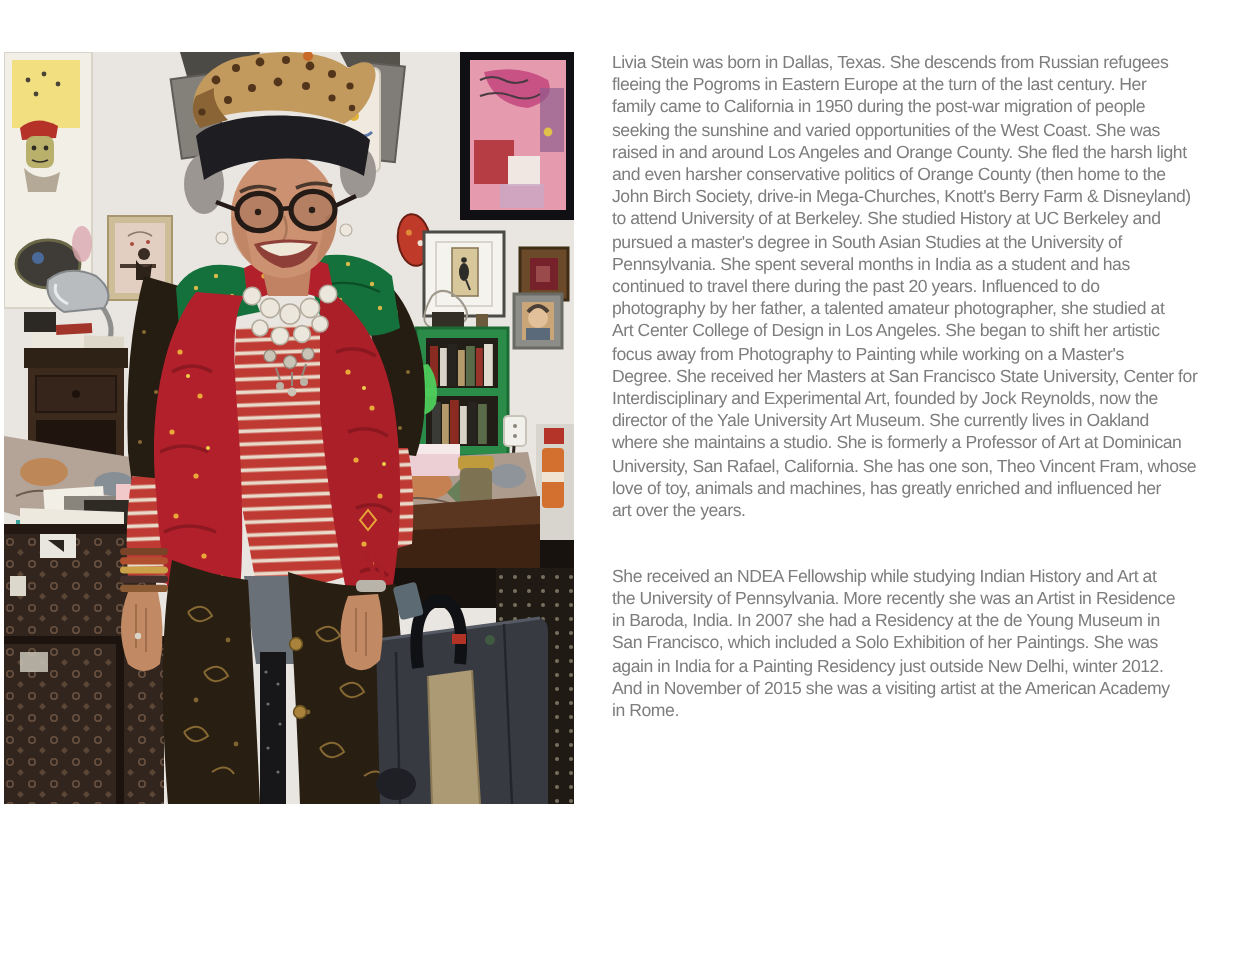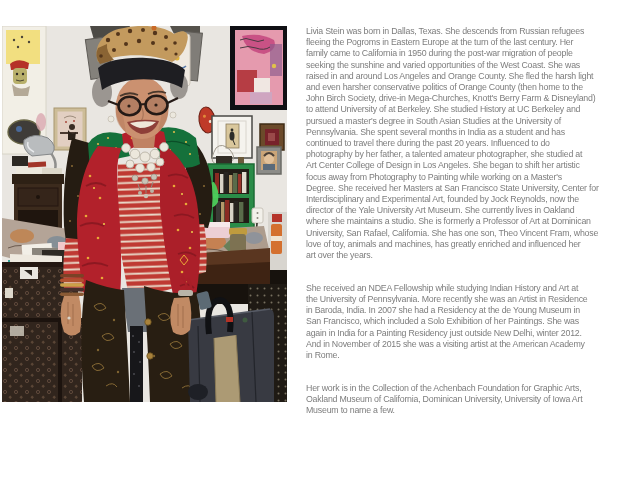--- a/index.html
+++ b/index.html
@@ -454,19 +454,16 @@
 University, San Rafael, California. She has one son, Theo Vincent Fram, whose
 love of toy, animals and machines, has greatly enriched and influenced her
 art over the years.</p>
     <p>She received an NDEA Fellowship while studying Indian History and Art at
 the University of Pennsylvania. More recently she was an Artist in Residence
 in Baroda, India. In 2007 she had a Residency at the de Young Museum in
 San Francisco, which included a Solo Exhibition of her Paintings. She was
 again in India for a Painting Residency just outside New Delhi, winter 2012.
 And in November of 2015 she was a visiting artist at the American Academy
 in Rome.</p>
-    <p>Her work is in the Collection of the Achenbach Foundation for Graphic Arts,
-Oakland Museum of California, Dominican University, University of Iowa Art
-Museum to name a few.</p>
   </div>
 
   <div class="peek"></div>
 </div>
 
 </body></html>

